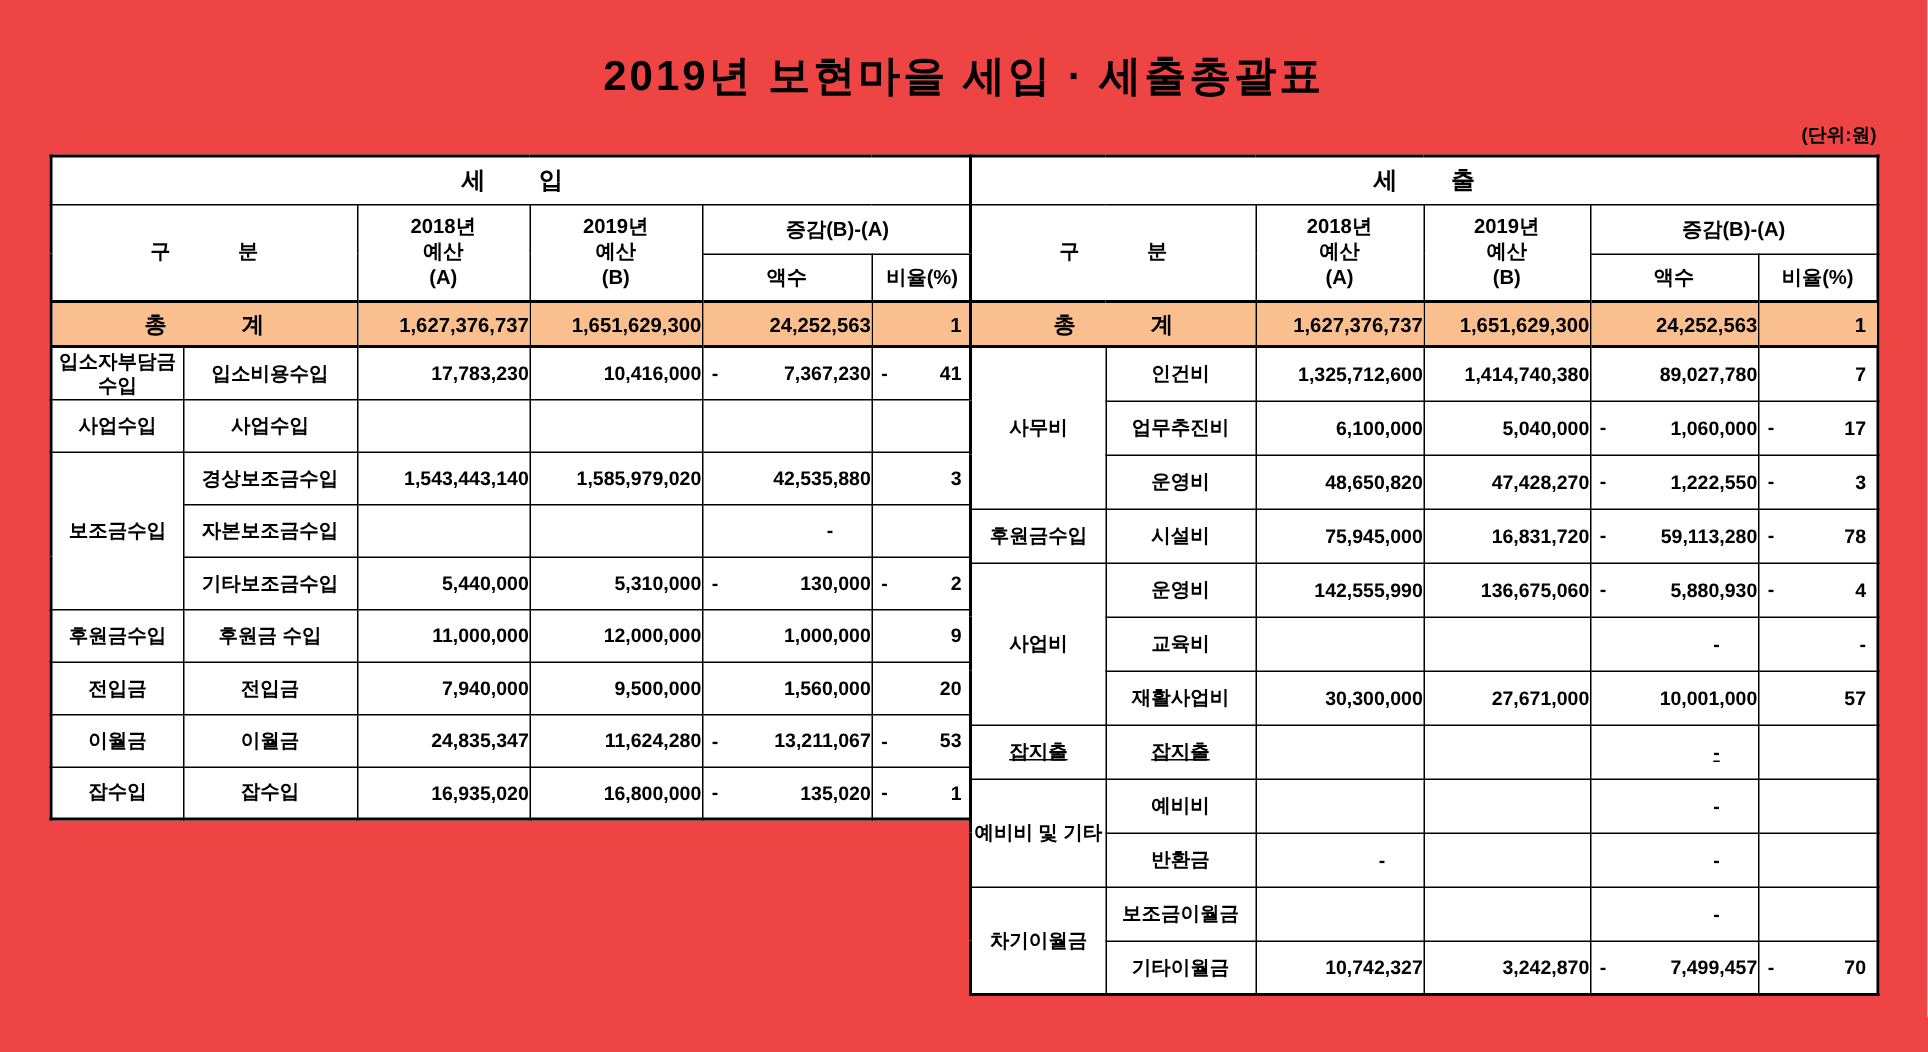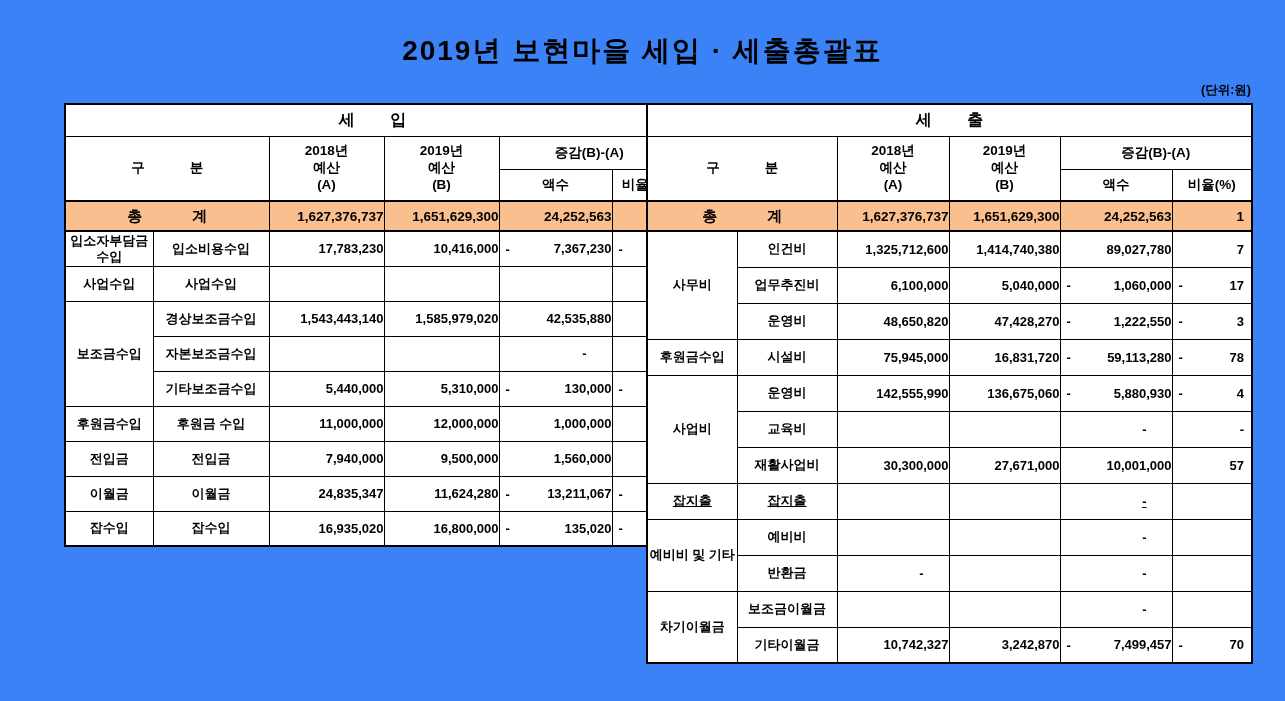--- a/index.html
+++ b/index.html
@@ -1,35 +1,35 @@
 <!DOCTYPE html>
 <html><head>
 <meta charset="utf-8">
 <style>
   * { margin: 0; padding: 0; box-sizing: border-box; }
   html, body { background: #ffffff; }
   body { font-family: "Liberation Sans", sans-serif; color: #000; }
-  .page { position: relative; width: 1285px; height: 701px; background: #3b82f6; overflow: hidden; }
+  .page { position: relative; width: 1285px; height: 701px; background: #ef4444; overflow: hidden; }
 
   .title {
     position: absolute; top: 32px; left: 0; width: 100%;
     text-align: center; font-size: 28px; font-weight: bold; letter-spacing: 2px;
   }
   .unit {
     position: absolute; top: 82px; right: 34px;
     font-size: 12.5px; font-weight: bold;
   }
 
   table.budget {
     position: absolute; top: 103px;
     border-collapse: collapse; table-layout: fixed;
     background: #fff;
     border: 2.5px solid #000;
   }
-  #revenue-table { left: 33px; width: 615px; margin-left: 31px; }
+  #revenue-table { left: 33px; width: 615px; }
   #expenditure-table { left: 646px; width: 605px; }
 
   table.budget th, table.budget td {
     border: 1px solid #000;
     font-weight: bold;
     overflow: hidden;
     vertical-align: middle;
     padding: 0;
   }
 

